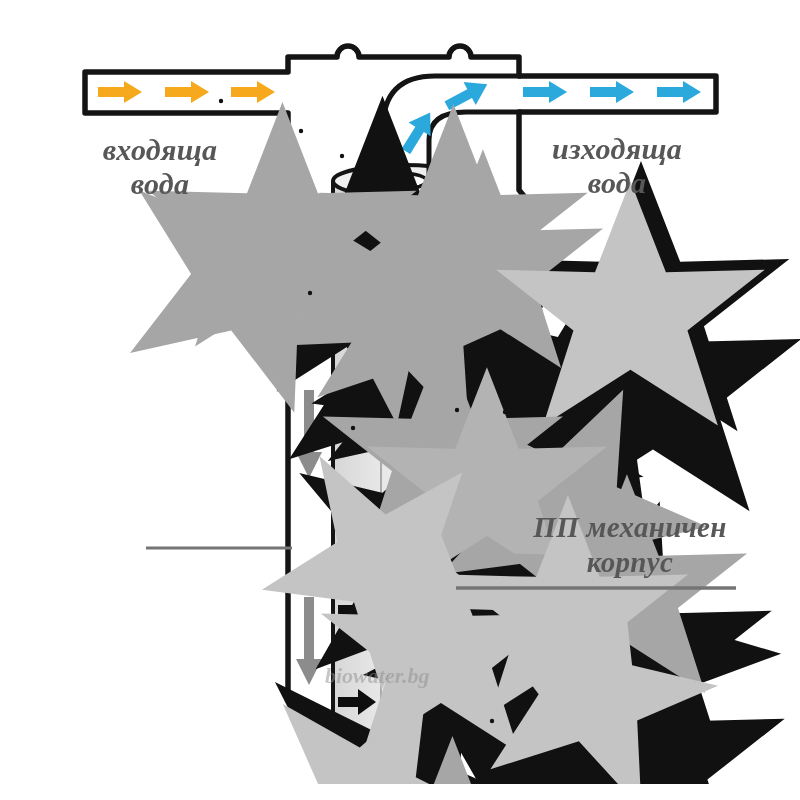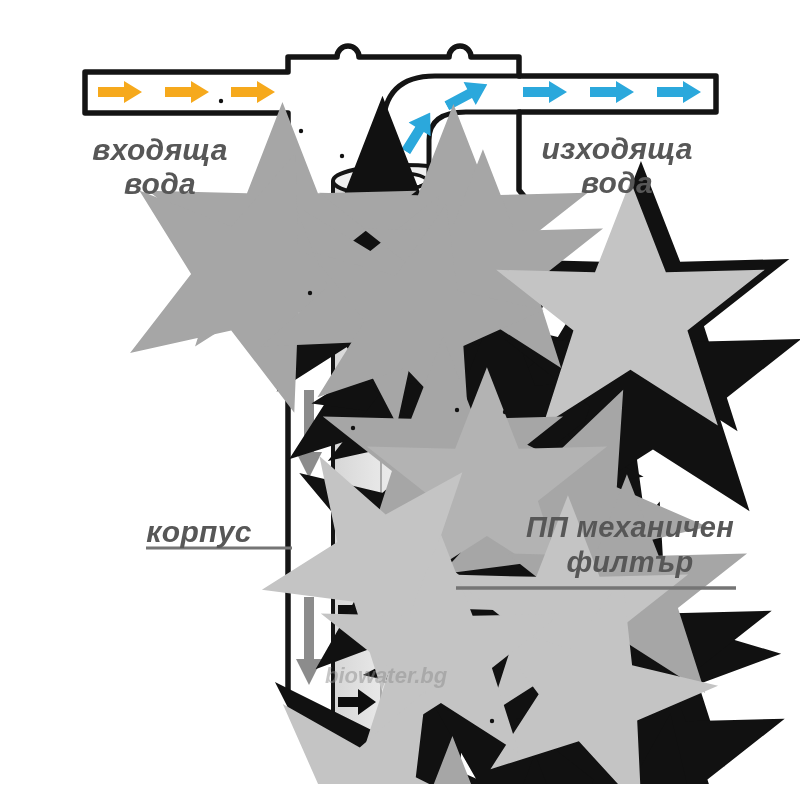--- a/index.html
+++ b/index.html
@@ -1,18 +1,18 @@
 <!DOCTYPE html>
 <html style="--inlet-arrow: #F6A91C; --outlet-arrow: #2BA8DC; --filtered-arrow: #2BA8DC; --raw-arrow: #8C8C8C; --dirt-arrow: #0E0E0E; --outline: #141414; --label-text: #575757; --leader-line: #757575; --watermark-text: #8F8F8F; --cartridge-fill: #E6E6E6;"><head>
 <meta charset="utf-8">
 <style>
   html,body{margin:0;padding:0;background:#ffffff;}
   .stage{
     position:relative;width:800px;height:784px;background:#ffffff;overflow:hidden;
-    font-family:Liberation Sans, sans-serif;
+    font-family:Liberation Serif, serif;
   }
   .stage svg{position:absolute;left:0;top:0;}
   .label{
     position:absolute;text-align:center;font-weight:700;font-style:italic;
     font-size:30px;line-height:34px;color:var(--label-text,#575757);letter-spacing:.3px;
   }
   .label.small{font-size:29px;line-height:35px;}
   .watermark{
     position:absolute;left:325px;top:663px;width:160px;text-align:left;
     font-weight:700;font-style:italic;font-size:22px;
@@ -184,22 +184,21 @@
 <div class="label" style="left:75px;top:133px;width:170px;">
   <div>входяща</div>
   <div>вода</div>
 </div>
 
 <div class="label" style="left:532px;top:132px;width:170px;">
   <div>изходяща</div>
   <div>вода</div>
 </div>
 
-<div class="label" style="left:119px;top:515px;width:160px;">корпус</div>
 
 <div class="label small" style="left:518px;top:510px;width:224px;">
   <div>ПП механичен</div>
-  <div>филтър</div>
+  <div>корпус</div>
 </div>
 
 <div class="watermark">biowater.bg</div>
 
 </div>
 
 </body></html>

